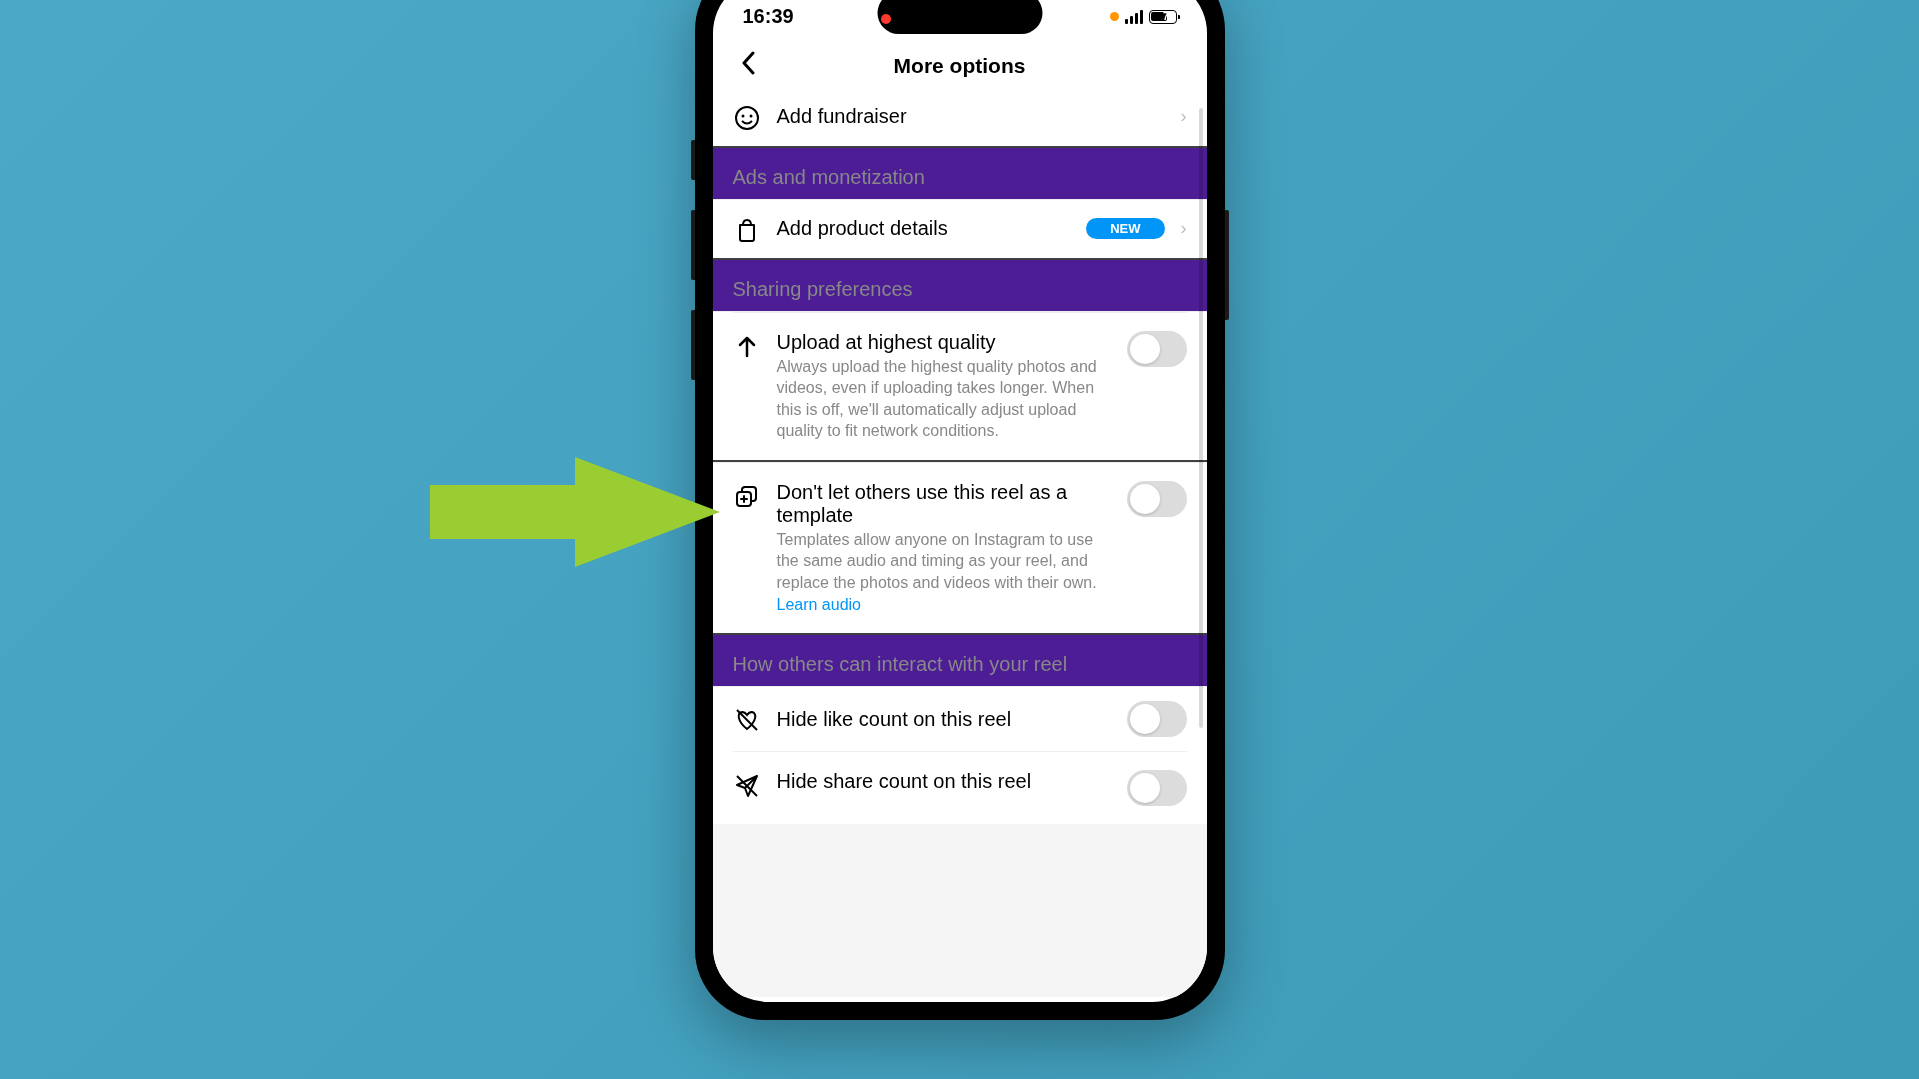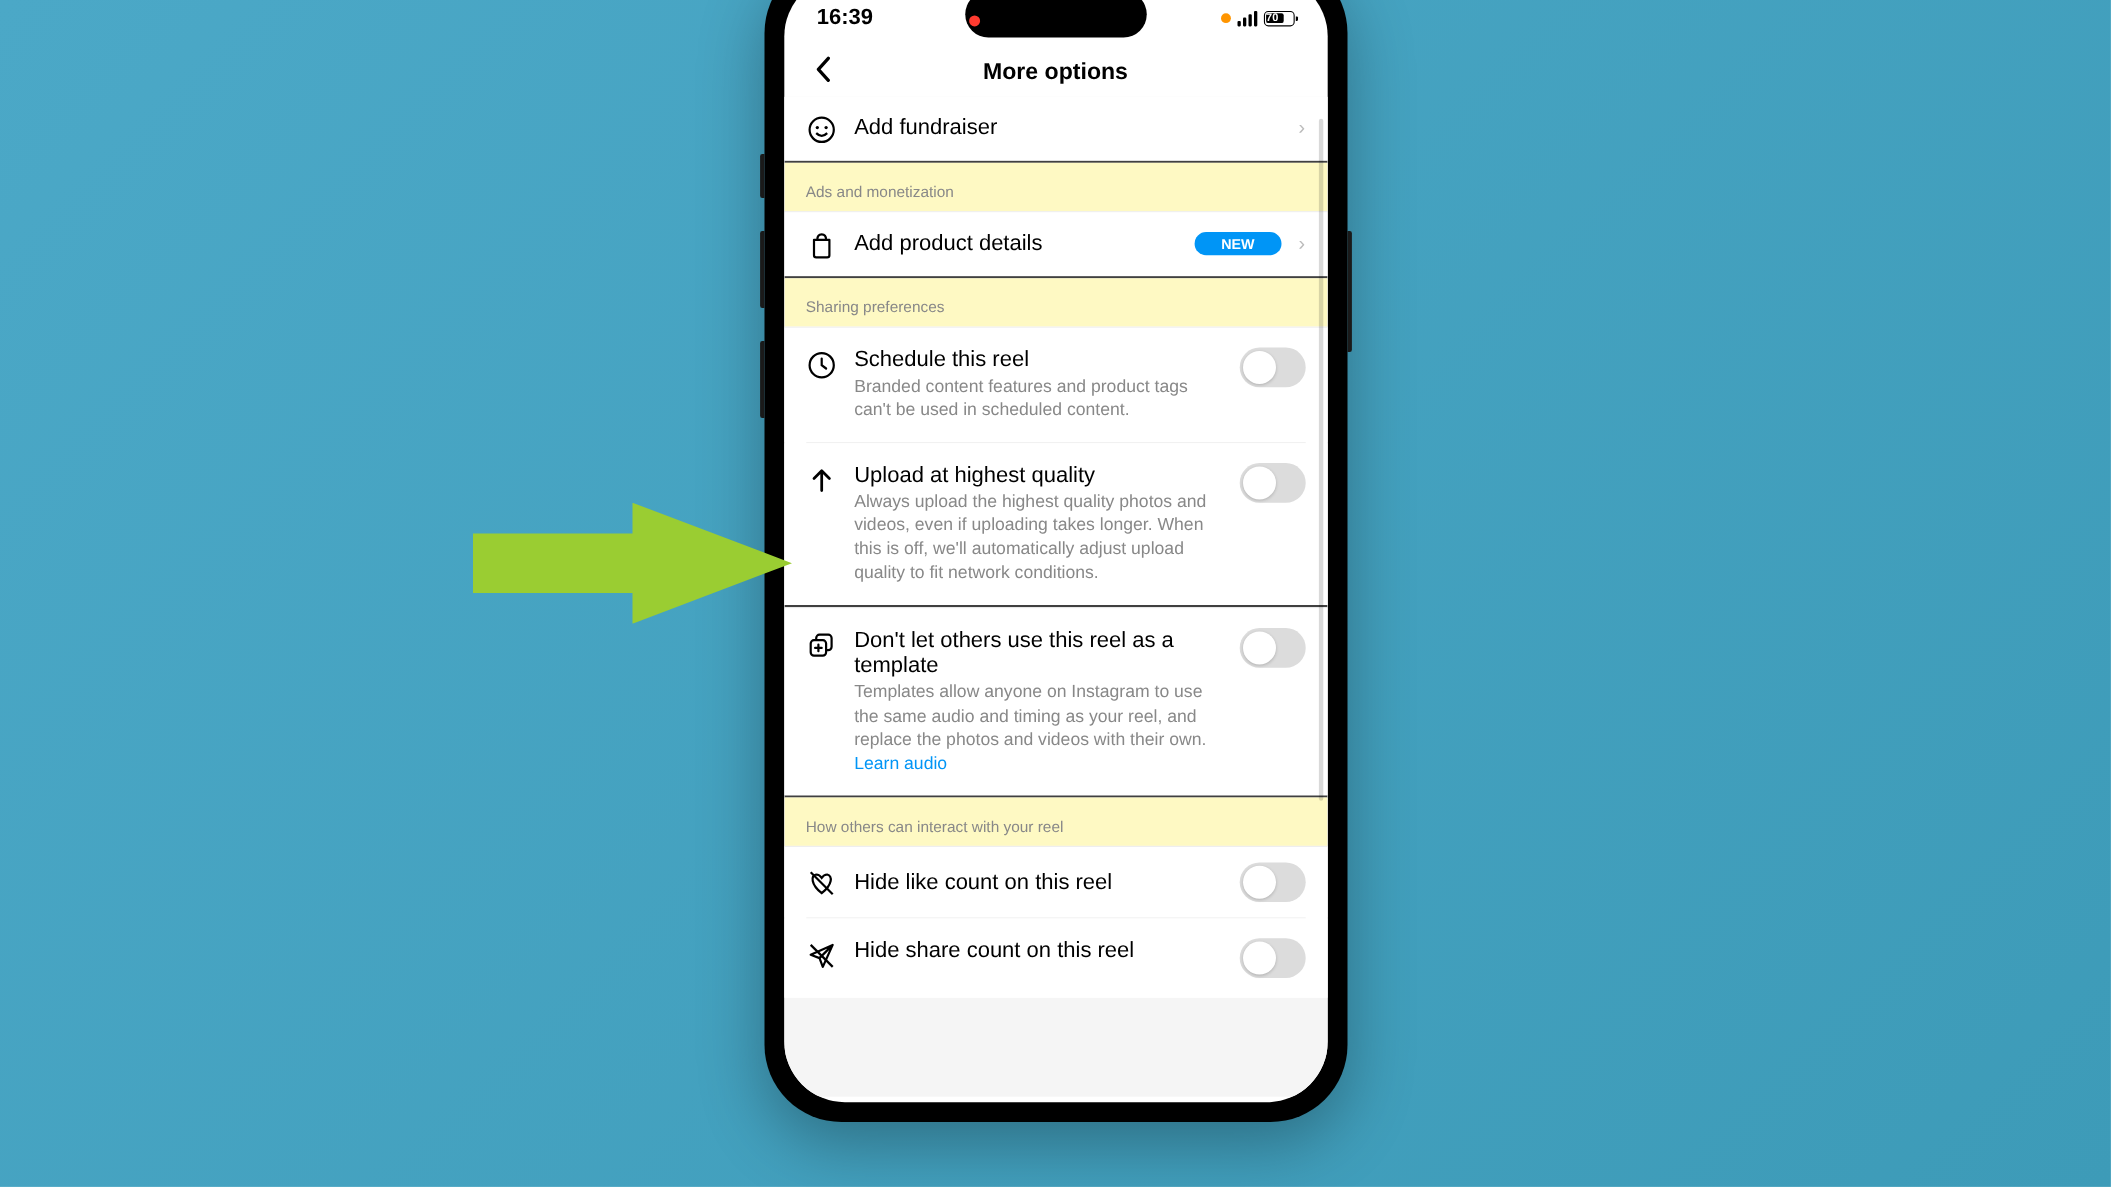--- a/index.html
+++ b/index.html
@@ -130,21 +130,21 @@
   height: 100%;
   background: #000;
   border-radius: 2px;
   position: relative;
 }
 .battery-text {
   position: absolute;
   font-size: 10px;
   color: #fff;
   font-weight: 700;
-  left: 0;
+  left: 12px;
   top: -1px;
 }
 .nav-header {
   display: flex;
   align-items: flex-end;
   padding: 10px 20px;
   position: relative;
 }
 .back-btn {
   width: 30px;
@@ -195,24 +195,24 @@
   line-height: 1.35;
   margin-top: 2px;
 }
 .row-desc a { color: #0095f6; text-decoration: none; }
 .chevron {
   color: #bbb;
   font-size: 18px;
 }
 .section-header {
   padding: 18px 20px 10px;
-  font-size: 14px;
+  font-size: 20px;
   color: #888;
   font-weight: 500;
-  background: #fef9c3;
+  background: #4c1d95;
 }
 .badge-new {
   background: #0095f6;
   color: #fff;
   font-size: 13px;
   font-weight: 700;
   padding: 3px 24px;
   border-radius: 12px;
 }
 .toggle {
@@ -332,35 +332,20 @@
           <div class="row-body">
               <div class="row-title">Add product details</div>
             </div>
           <span class="badge-new">NEW</span>
           <span class="chevron">›</span>
         </div>
       </div>
 
       <div class="section-header">Sharing preferences</div>
       <div class="section">
-        <div class="row row-top">
-          <div class="icon-box">
-            <svg width="26" height="26" viewBox="0 0 26 26">
-                <circle cx="13" cy="13" r="11" stroke="#000" stroke-width="2" fill="none"></circle>
-                <path d="M13 7 L13 13 L17 16" stroke="#000" stroke-width="2" fill="none" stroke-linecap="round"></path>
-              </svg>
-          </div>
-          <div class="row-body">
-            <div class="row-title">Schedule this reel</div>
-            <div class="row-desc">Branded content features and product tags can't be used in scheduled content.</div>
-          </div>
-          <div class="toggle">
-              <div class="toggle-knob"></div>
-            </div>
-        </div>
         <div class="divider"></div>
         <div class="row row-top">
           <div class="icon-box">
             <svg width="26" height="26" viewBox="0 0 26 26">
                 <path d="M13 22 L13 4 M6 11 L13 4 L20 11" stroke="#000" stroke-width="2.5" fill="none" stroke-linecap="round" stroke-linejoin="round"></path>
               </svg>
           </div>
           <div class="row-body">
             <div class="row-title">Upload at highest quality</div>
             <div class="row-desc">Always upload the highest quality photos and videos, even if uploading takes longer. When this is off, we'll automatically adjust upload quality to fit network conditions.</div>

